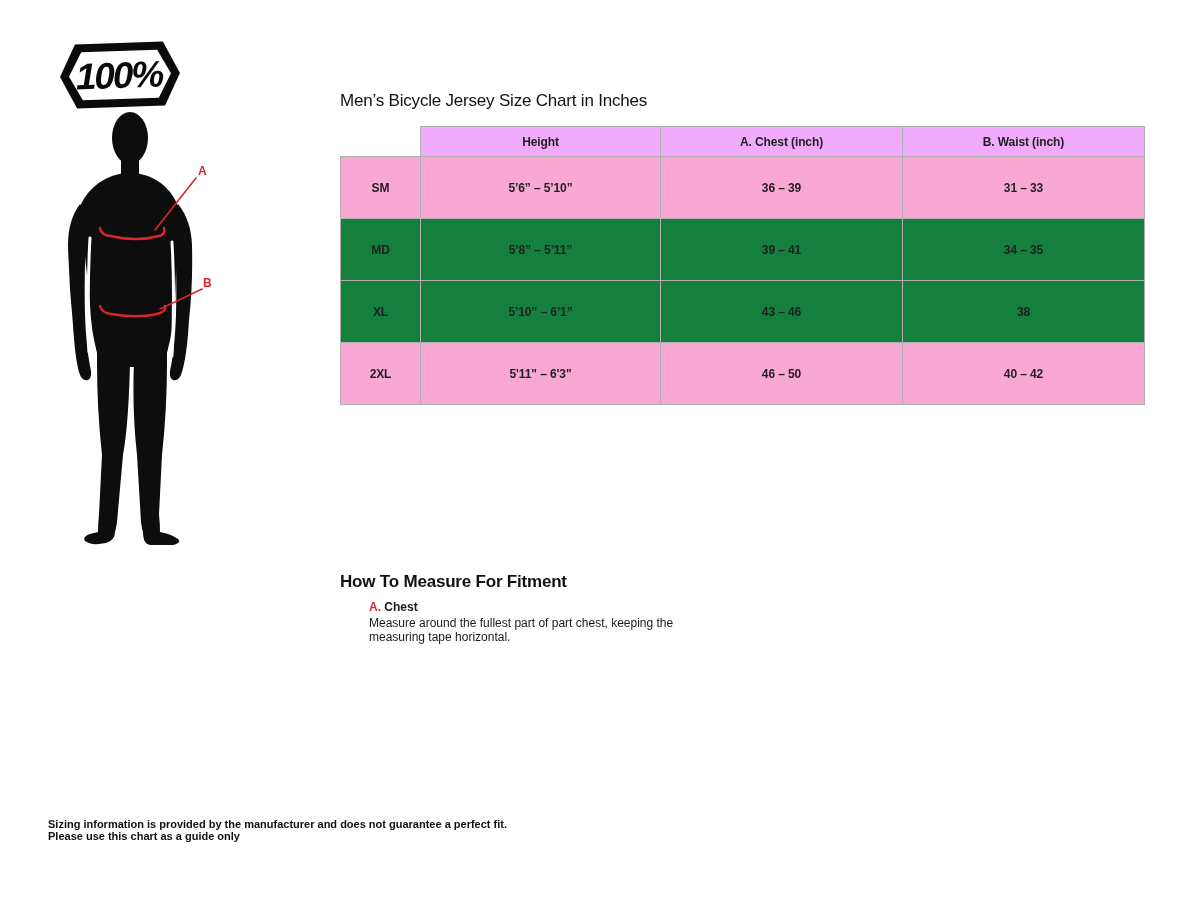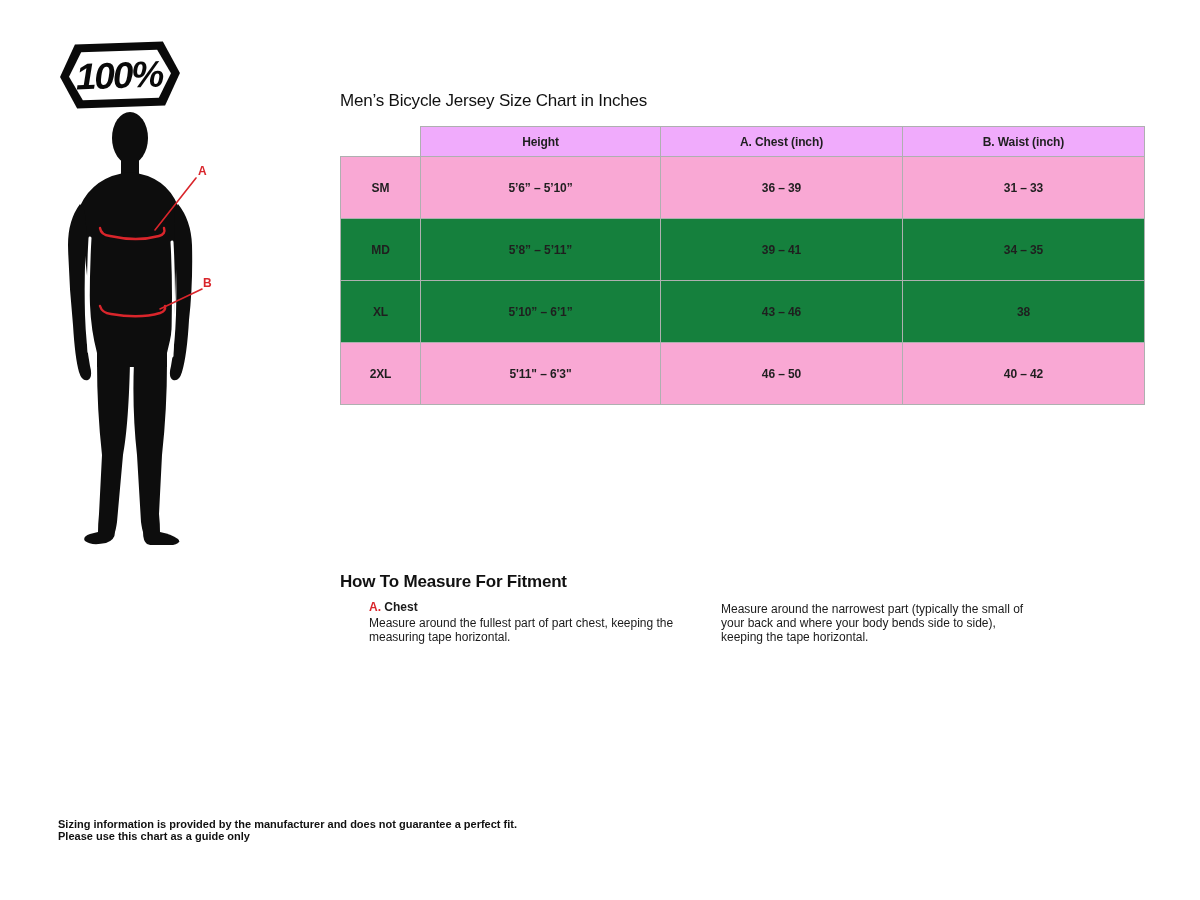--- a/index.html
+++ b/index.html
@@ -98,21 +98,21 @@
   .measure-text {
     margin-top: 2px;
     font-size: 12px;
     line-height: 14px;
     color: #1a1a1a;
   }
 
   
   .footer {
     position: absolute;
-    left: 58px;
+    left: 48px;
     top: 818px;
     font-size: 11px;
     font-weight: bold;
     line-height: 12px;
     color: #111;
   }
 </style>
 </head>
 <body>
 
@@ -206,21 +206,20 @@
     <div class="measure-heading">How To Measure For Fitment</div>
     <div class="measure-cols">
       <div class="measure-item item-a">
         <div class="measure-label">
           <span class="label-prefix">A.</span>
           <span>Chest</span>
         </div>
         <div class="measure-text">Measure around the fullest part of part chest, keeping the measuring tape horizontal.</div>
       </div>
       <div class="measure-item item-b">
-        <div class="measure-text">Measure around the narrowest part (typically the small of your back and where your body bends side to side), keeping the tape horizontal.</div>
       </div>
     </div>
   </div>
 
   <div class="footer">
     <div>Sizing information is provided by the manufacturer and does not guarantee a perfect fit.</div>
     <div>Please use this chart as a guide only</div>
   </div>
 
 </div>

